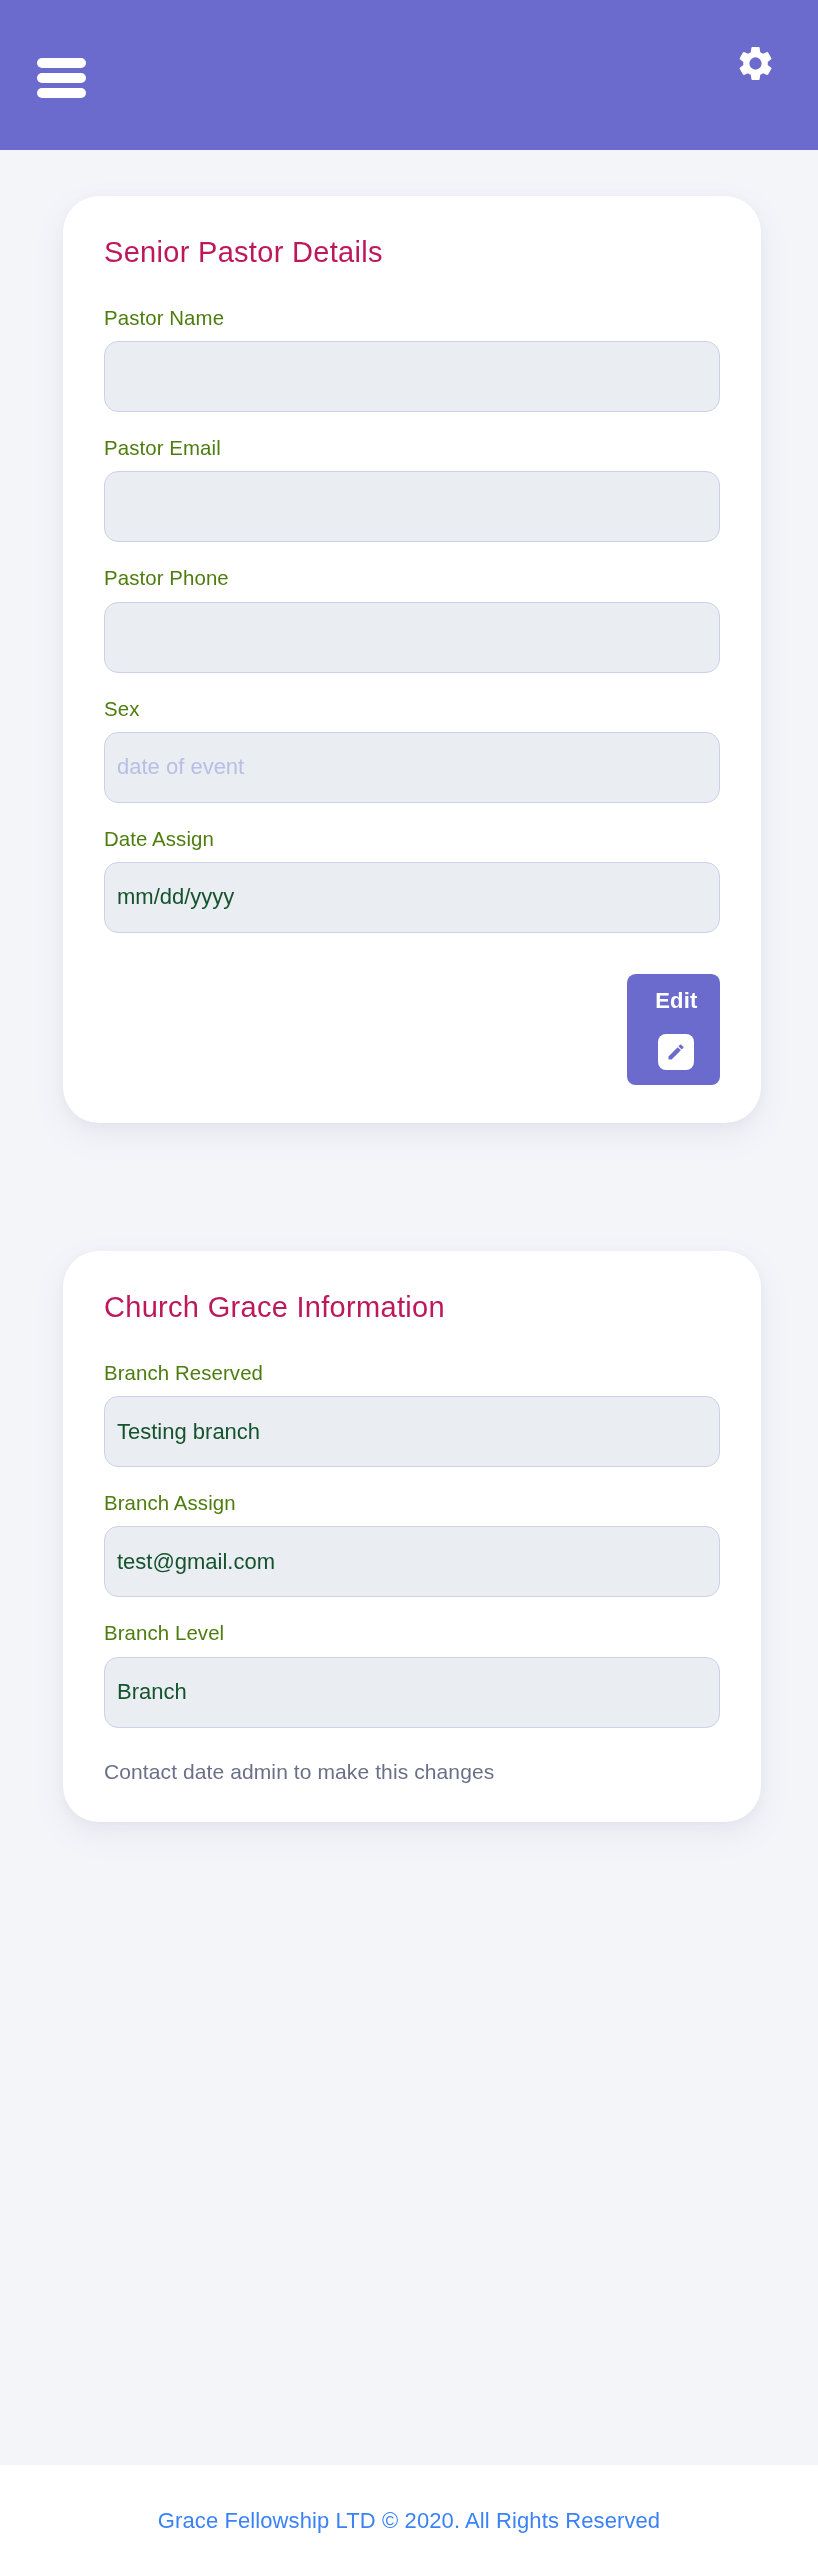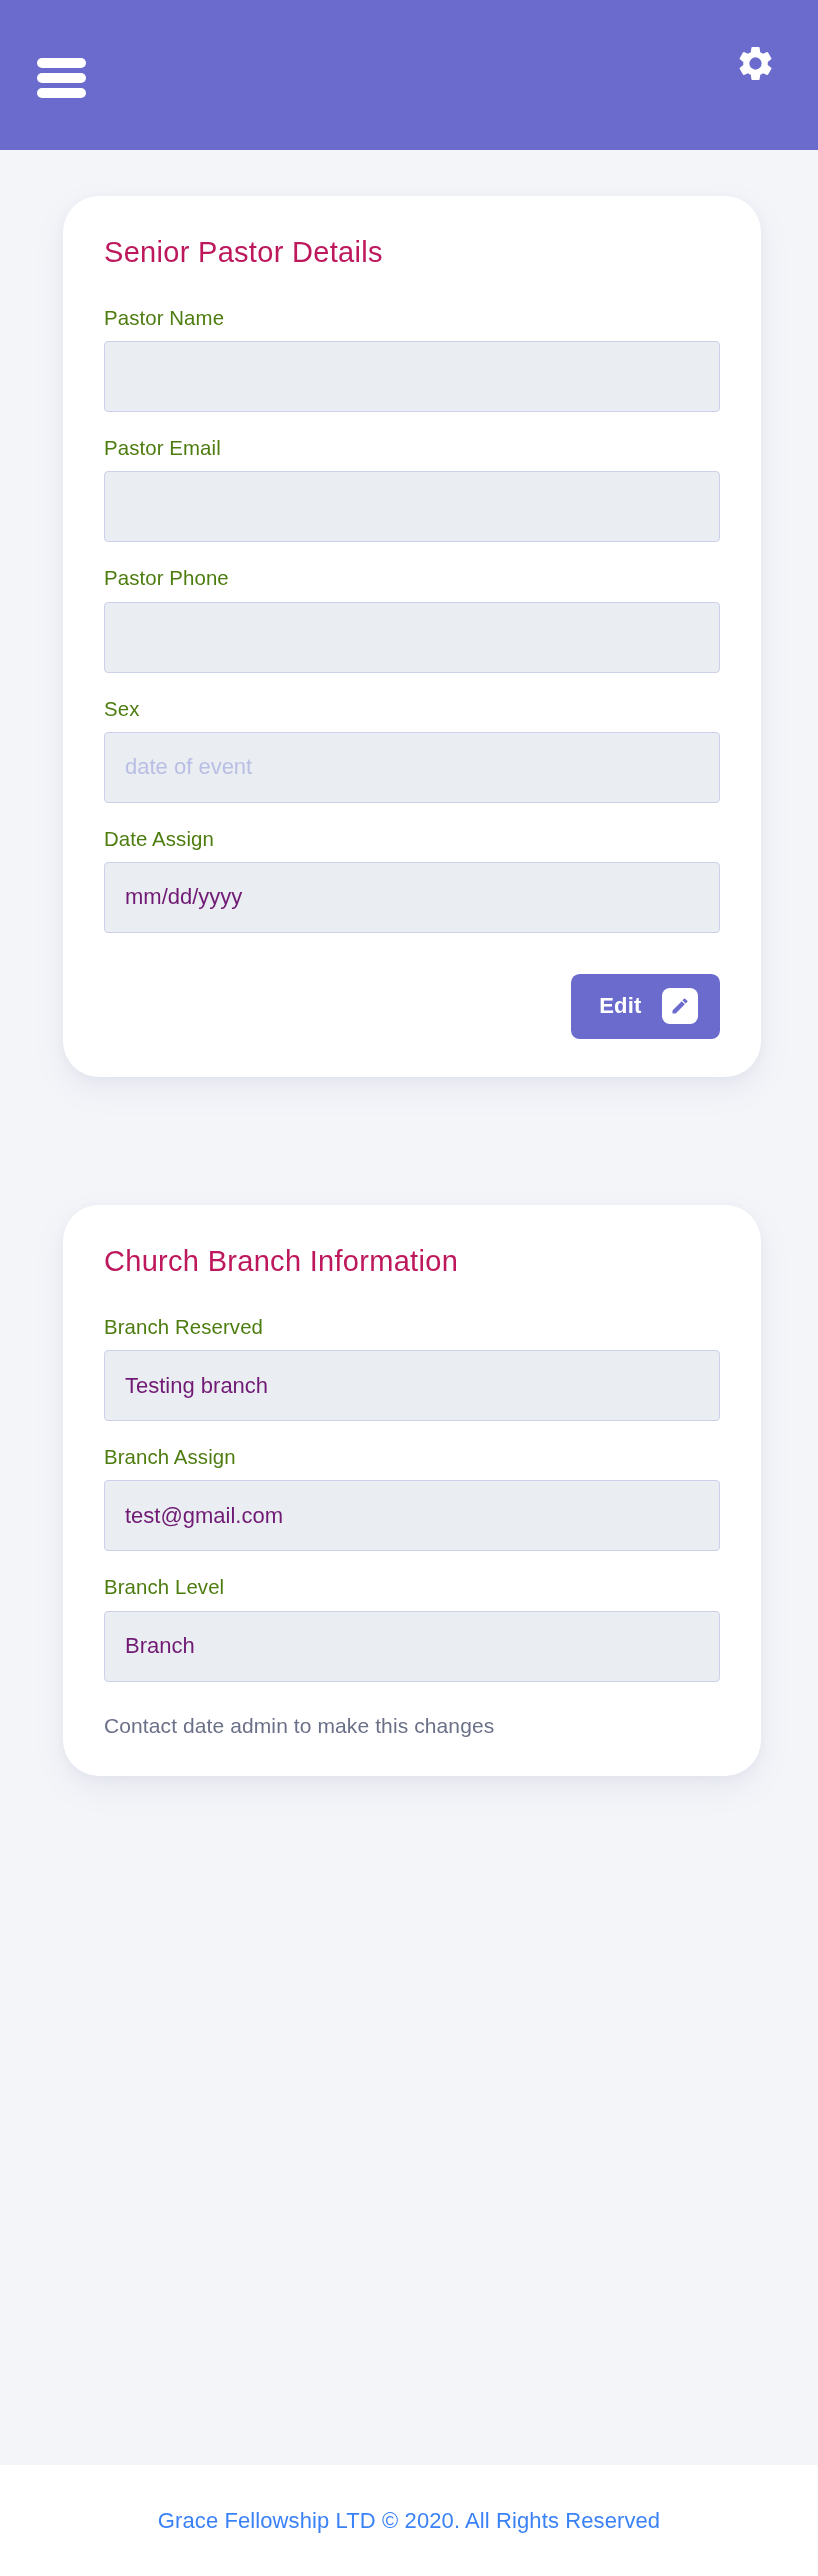--- a/index.html
+++ b/index.html
@@ -102,25 +102,25 @@
     margin-bottom: 11.2px;
     letter-spacing: 0.1px;
   }
 
   .field-input {
     display: block;
     width: 100%;
     height: 71px;
     background: #eaedf1;
     border: 1.3px solid #ccd1e9;
-    border-radius: 4px;
+    border-radius: 14px;
     font-family: "Liberation Sans", sans-serif;
     font-size: 22px;
-    color: #701a75;
-    padding: 0 20px;
+    color: #14532d;
+    padding: 0 12px;
     outline: none;
   }
   .field-input::placeholder {
     color: #b9bfe4;
     opacity: 1;
   }
 
   .field-spacer { height: 14.5px; }
 
   
@@ -132,20 +132,21 @@
   .edit-btn {
     display: inline-flex;
     align-items: center;
     gap: 20px;
     background: #6a6bcd;
     border: none;
     border-radius: 8.6px;
     padding: 14.5px 22.4px 14.5px 28px;
     cursor: pointer;
     font-family: "Liberation Sans", sans-serif;
+    flex-direction: column;
   }
   .edit-btn-label {
     font-size: 22px;
     font-weight: 700;
     color: #ffffff;
     letter-spacing: 0.2px;
   }
   .edit-btn-icon {
     width: 36px;
     height: 36px;
@@ -245,21 +246,21 @@
               <path fill="#6a6bcd" d="M3 17.25V21h3.75L17.81 9.94l-3.75-3.75L3 17.25Zm17.71-10.04a1 1 0 0 0 0-1.41l-2.51-2.51a1 1 0 0 0-1.41 0l-1.83 1.83 3.75 3.75 2-1.66Z"></path>
             </svg>
           </span>
         </button>
       </div>
     </div>
 
     <div class="card-gap"></div>
 
     <div class="card">
-      <div class="card-title">Church Branch Information</div>
+      <div class="card-title">Church Grace Information</div>
 
       <div class="field">
         <label class="field-label">Branch Reserved</label>
         <input class="field-input" type="text" readonly="" value="Testing branch" style="">
       </div>
       <div class="field-spacer"></div>
 
       <div class="field">
         <label class="field-label">Branch Assign</label>
         <input class="field-input" type="text" readonly="" value="test@gmail.com" style="">

